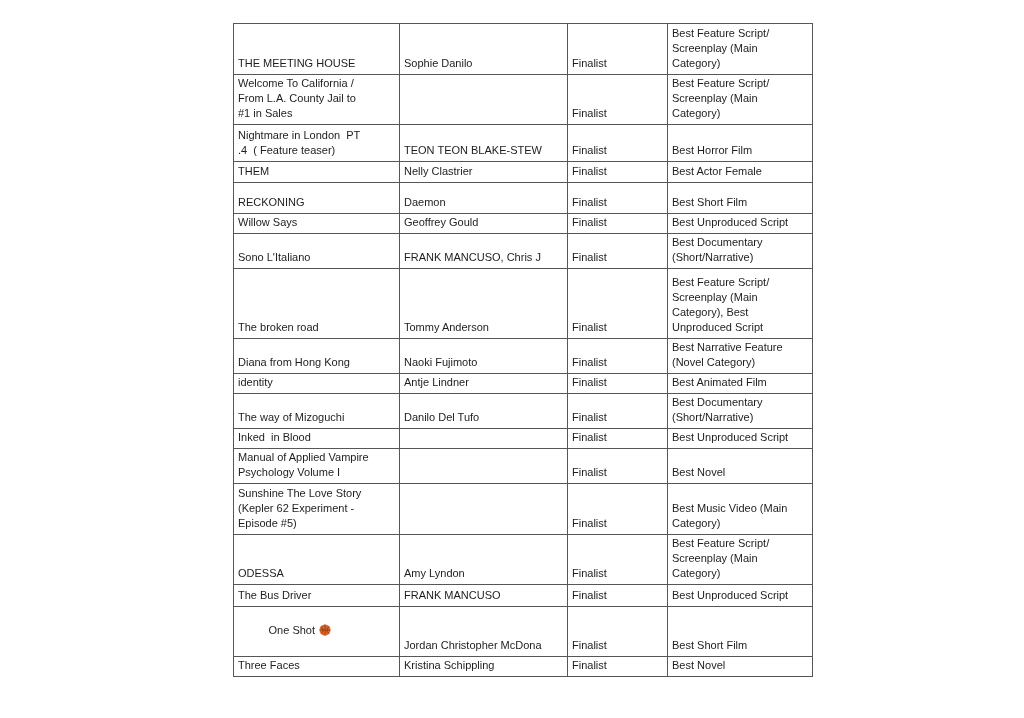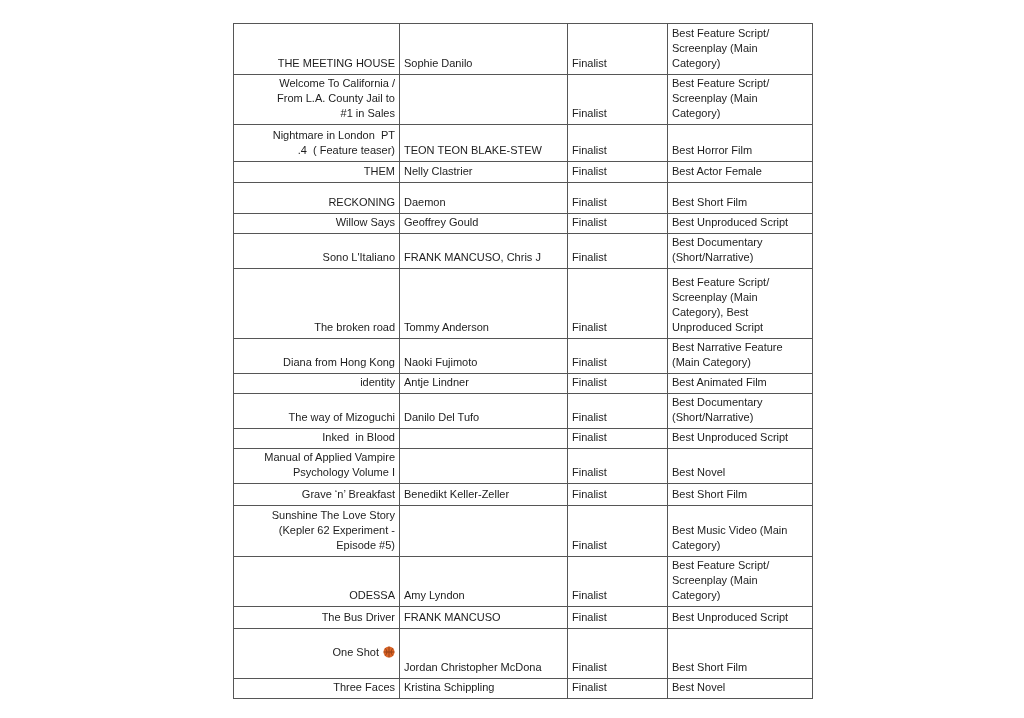--- a/index.html
+++ b/index.html
@@ -29,21 +29,21 @@
     border: 1px solid #565656;
     vertical-align: bottom;
     font-family: "Liberation Sans", sans-serif;
     font-size: 11px;
     line-height: 15px;
     color: #1d1d1d;
     padding: 1px 4px 3px 4px;
     box-sizing: border-box;
   }
   td.c-title {
-    text-align: right;
+    text-align: left;
     white-space: pre-wrap;
   }
   td.c-name {
     text-align: left;
     white-space: nowrap;
     overflow: hidden;
     padding-left: 6px;
     padding-right: 0;
   }
   td.c-status {
@@ -131,21 +131,21 @@
         <td class="c-category">Best Feature Script/
 Screenplay (Main
 Category), Best
 Unproduced Script</td>
       </tr>
       <tr style="height:32px">
         <td class="c-title">Diana from Hong Kong</td>
         <td class="c-name">Naoki Fujimoto</td>
         <td class="c-status">Finalist</td>
         <td class="c-category">Best Narrative Feature
-(Main Category)</td>
+(Novel Category)</td>
       </tr>
       <tr style="height:20px">
         <td class="c-title">identity</td>
         <td class="c-name">Antje Lindner</td>
         <td class="c-status">Finalist</td>
         <td class="c-category">Best Animated Film</td>
       </tr>
       <tr style="height:35px">
         <td class="c-title">The way of Mizoguchi</td>
         <td class="c-name">Danilo Del Tufo</td>
@@ -158,26 +158,20 @@
         <td class="c-name"></td>
         <td class="c-status">Finalist</td>
         <td class="c-category">Best Unproduced Script</td>
       </tr>
       <tr style="height:35px">
         <td class="c-title">Manual of Applied Vampire
 Psychology Volume I</td>
         <td class="c-name"></td>
         <td class="c-status">Finalist</td>
         <td class="c-category">Best Novel</td>
-      </tr>
-      <tr style="height:22px">
-        <td class="c-title">Grave ‘n’ Breakfast</td>
-        <td class="c-name">Benedikt Keller-Zeller</td>
-        <td class="c-status">Finalist</td>
-        <td class="c-category">Best Short Film</td>
       </tr>
       <tr style="height:51px">
         <td class="c-title">Sunshine The Love Story
 (Kepler 62 Experiment -
 Episode #5)</td>
         <td class="c-name"></td>
         <td class="c-status">Finalist</td>
         <td class="c-category">Best Music Video (Main
 Category)</td>
       </tr>

